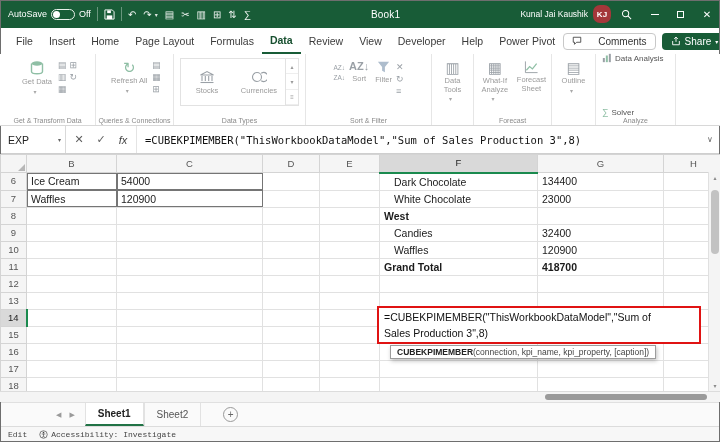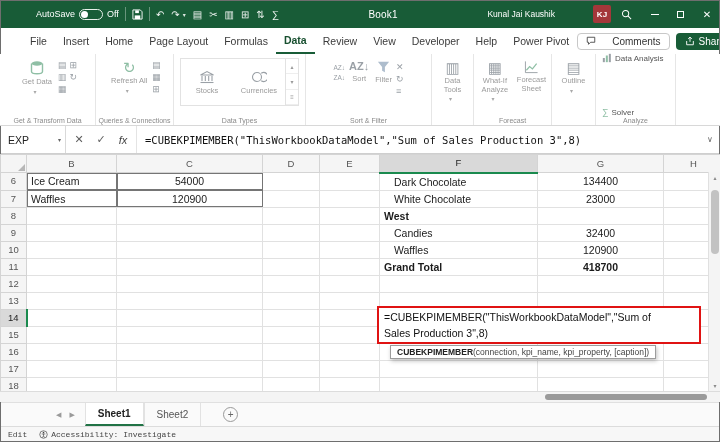--- a/index.html
+++ b/index.html
@@ -4,39 +4,39 @@
 <style>
   html,body{margin:0;padding:0;background:#e8e8e8;}
   *{box-sizing:border-box;}
   .window{position:relative;width:720px;height:442px;background:#fff;
     font-family:"Liberation Sans",sans-serif;overflow:hidden;
     outline:1px solid #6e6e6e;outline-offset:-1px;}
 
   
   .titlebar{height:28px;background:#185C37;display:flex;align-items:center;
     color:#fff;font-size:9px;padding:0 0 0 8px;gap:6px;}
-  .autosave{display:flex;align-items:center;gap:4px;margin-left:28px;}
+  .autosave{display:flex;align-items:center;gap:4px;}
   .toggle{width:24px;height:11px;border:1px solid #e8f0ea;border-radius:6px;position:relative;background:transparent;}
   .toggle .knob{position:absolute;left:1px;top:1px;width:7px;height:7px;border-radius:50%;background:#fff;}
   .tsep{width:1px;height:14px;background:rgba(255,255,255,.35);}
   .qat{display:flex;align-items:center;gap:7px;font-size:10px;}
   .qat .g{opacity:.92;cursor:default;}
   .ddw{font-size:6px;opacity:.85;margin-left:-4px;}
   .tb-title{margin-left:auto;margin-right:auto;font-size:10px;letter-spacing:.2px;}
   .userbox{display:flex;align-items:center;gap:5px;font-size:8.5px;}
-  .avatar{width:18px;height:18px;border-radius:2px;background:#A4373A;color:#fff;
-    display:flex;align-items:center;justify-content:center;font-size:8px;font-weight:bold;margin-left:33px;}
+  .avatar{width:18px;height:18px;border-radius:7px;background:#A4373A;color:#fff;
+    display:flex;align-items:center;justify-content:center;font-size:8px;font-weight:bold;}
   .winbtns{display:flex;align-items:center;height:28px;}
   .winbtn{width:26px;height:28px;display:flex;align-items:center;justify-content:center;}
   .minbar{width:8px;height:1px;background:#fff;}
   .maxbox{width:7px;height:7px;border:1px solid #fff;}
   .closex{font-size:10px;color:#fff;}
 
   
-  .tabrow{height:26px;background:#fff;display:flex;align-items:center;padding-left:22px;
+  .tabrow{height:26px;background:#fff;display:flex;align-items:center;padding-left:8px;
     font-size:10.5px;color:#3b3b3b;}
   .tab{padding:0 8px;height:26px;line-height:26px;white-space:nowrap;cursor:default;}
   .tab.active{font-weight:bold;color:#174f2f;border-bottom:2.5px solid #185C37;line-height:24px;}
   .tr-right{margin-left:auto;display:flex;align-items:center;gap:6px;padding-right:10px;}
   .btn-comments{display:flex;align-items:center;gap:16px;border:1px solid #c8c8c8;border-radius:4px;
     padding:2px 8px;font-size:10px;color:#333;background:#fff;}
   .btn-share{display:flex;align-items:center;gap:4px;background:#185C37;color:#fff;border-radius:4px;
     padding:3px 9px;font-size:10px;}
   .btn-share .ddw{margin-left:0;opacity:1;}
 
@@ -79,21 +79,21 @@
   table.sheet{border-collapse:collapse;table-layout:fixed;width:723px;}
   table.sheet th,table.sheet td{border:1px solid #e1e1e1;height:17px;padding:0 4px;
     font-size:10.5px;font-weight:normal;color:#1b1b1b;white-space:nowrap;overflow:hidden;line-height:16px;}
   table.sheet thead th{background:#f5f5f5;border-color:#d4d4d4;color:#555;font-size:9.5px;height:18px;text-align:center;}
   table.sheet tbody th{background:#f5f5f5;border-color:#d4d4d4;color:#555;font-size:9.5px;text-align:center;}
   th.corner{position:relative;background:#f5f5f5;}
   .corner-tri{position:absolute;right:1px;bottom:1px;width:0;height:0;
     border-left:7px solid transparent;border-bottom:7px solid #b7b7b7;}
   th.active-col{background:#d9d9d9 !important;border-bottom:2px solid #1a8a4e !important;color:#222 !important;}
   th.active-row{background:#d9d9d9 !important;border-right:2px solid #1a8a4e !important;color:#222 !important;}
-  td.num{text-align:center;}
+  td.num{text-align:left;}
   td.boxed{outline:1px solid #757575;outline-offset:-1px;margin-top:44px;}
   .editbox{position:absolute;left:377px;top:152px;width:324px;height:38px;
     border:2px solid #e01313;background:#fff;padding:1px 0 0 5px;
     font-size:10.5px;line-height:16px;color:#111;z-index:5;}
   .fn-tip{position:absolute;left:390px;top:191px;background:#fff;border:1px solid #9c9c9c;
     box-shadow:1px 2px 4px rgba(0,0,0,.25);font-size:8.5px;color:#444;
     padding:1px 6px;white-space:nowrap;z-index:6;}
   .fn-tip b{color:#222;}
   .vscroll{position:absolute;right:0;top:18px;width:12px;height:219px;background:#f4f4f4;
     border-left:1px solid #e0e0e0;z-index:4;}

